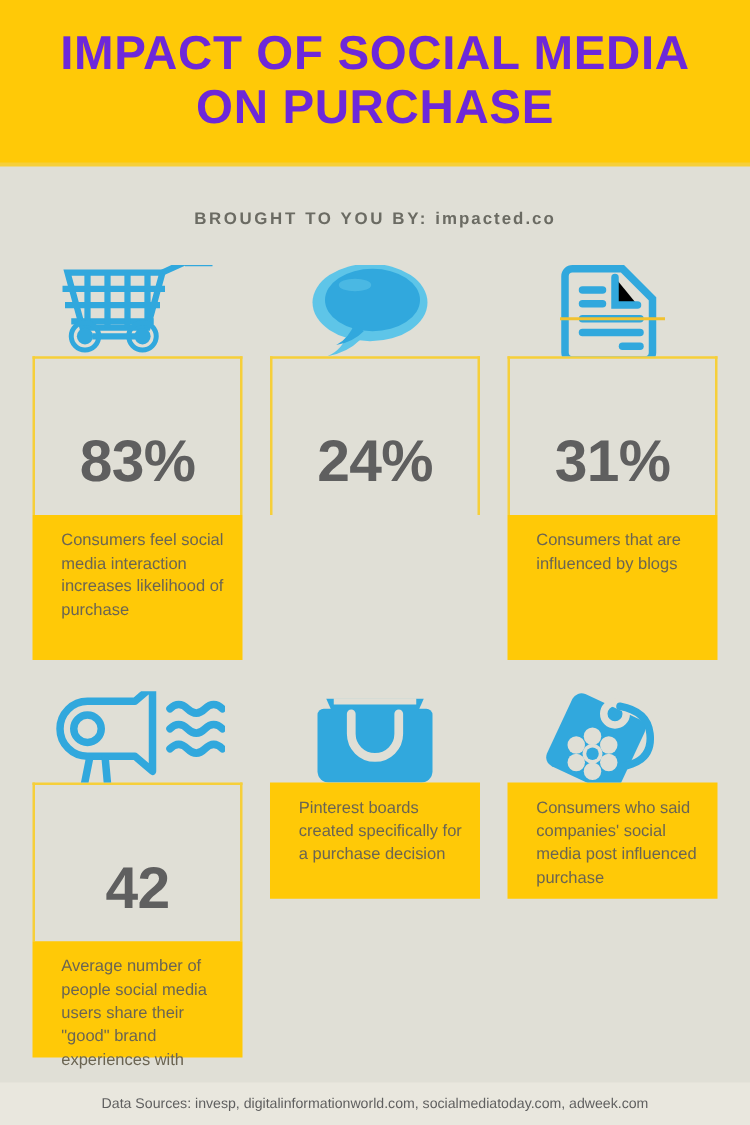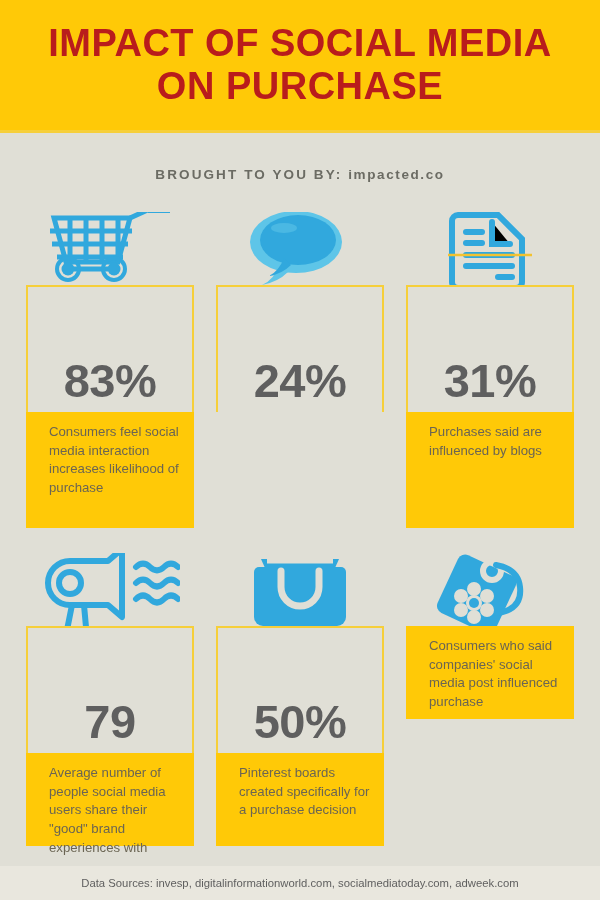--- a/index.html
+++ b/index.html
@@ -14,21 +14,21 @@
   
   .header-band {
     background:#ffc907;
     height:133px;
     display:flex;
     align-items:center;
     justify-content:center;
     border-bottom:3px solid #f6cf3a;
   }
   .title {
-    color:#b91c1c;
+    color:#6d28d9;
     font-size:38px;
     font-weight:bold;
     line-height:1.14;
     text-align:center;
     letter-spacing:0.5px;
     text-transform:uppercase;
     padding:0 30px;
   }
 
   .brought-by {
@@ -72,21 +72,21 @@
     align-items:flex-end;
     justify-content:center;
     position:relative;
     z-index:1;
   }
   .stat-num {
     color:#5f5f5f;
     font-size:47px;
     font-weight:bold;
     line-height:1;
-    padding-bottom:8px;
+    padding-bottom:20px;
     letter-spacing:-0.5px;
   }
 
   .caption {
     background:#ffc907;
     color:#6b6553;
     font-size:13.2px;
     line-height:1.42;
     padding:11px 12px 12px 23px;
     position:relative;
@@ -180,21 +180,21 @@
             <path d="M26 43 h46"></path>
             <path d="M26 54 h46"></path>
             <path d="M58 65 h14"></path>
           </g>
           <path d="M8 43 h84" stroke="#f2c230" stroke-width="2.5"></path>
         </svg>
       </div>
       <div class="stat-box">
         <div class="stat-num">31%</div>
       </div>
-      <div class="caption">Purchases said are influenced by blogs</div>
+      <div class="caption">Consumers that are influenced by blogs</div>
     </div>
 
   </div>
 
   <div class="row row-2">
 
     <div class="card">
       <div class="icon-well">
         <svg width="140" height="73" viewBox="0 0 140 73">
           <g fill="none" stroke="#31a8dd" stroke-width="6" stroke-linejoin="round">
@@ -203,36 +203,33 @@
             <path d="M32 52 l-6 30 M44 52 l2 22"></path>
           </g>
           <g fill="none" stroke="#31a8dd" stroke-width="6" stroke-linecap="round">
             <path d="M96 14 q7 -7 14 0 q7 7 14 0 q7 -7 14 0"></path>
             <path d="M96 30 q7 -7 14 0 q7 7 14 0 q7 -7 14 0"></path>
             <path d="M96 46 q7 -7 14 0 q7 7 14 0 q7 -7 14 0"></path>
           </g>
         </svg>
       </div>
       <div class="stat-box">
-        <div class="stat-num">79</div>
+        <div class="stat-num">42</div>
       </div>
       <div class="caption">Average number of people social media users share their "good" brand experiences with</div>
     </div>
 
     <div class="card">
       <div class="icon-well">
         <svg width="110" height="73" viewBox="0 0 110 73">
           <path d="M14 14 h82 a5 5 0 0 1 5 5 v45 a9 9 0 0 1 -9 9 h-74 a9 9 0 0 1 -9 -9 v-45 a5 5 0 0 1 5 -5 z" fill="#31a8dd"></path>
           <path d="M16 6 h78 l-4 9 h-70 z" fill="#31a8dd"></path>
           <path d="M22 8 h66" stroke="#e0dfd6" stroke-width="5" fill="none"></path>
           <path d="M36 18 v16 a19 19 0 0 0 38 0 v-16" fill="none" stroke="#e0dfd6" stroke-width="7" stroke-linecap="round"></path>
         </svg>
-      </div>
-      <div class="stat-box">
-        <div class="stat-num">50%</div>
       </div>
       <div class="caption">Pinterest boards created specifically for a purchase decision</div>
     </div>
 
     <div class="card">
       <div class="icon-well">
         <svg width="120" height="73" viewBox="0 0 120 73">
           <path d="M52 2 l34 34 a8 8 0 0 1 0 11 l-34 34 a8 8 0 0 1 -11 0 l-34 -34 a8 8 0 0 1 0 -11 l34 -34 a8 8 0 0 1 11 0 z" fill="#31a8dd" transform="rotate(-20 46 41)"></path>
           <circle cx="62" cy="18" r="9" fill="none" stroke="#e0dfd6" stroke-width="6"></circle>
           <path d="M66 12 q22 4 24 22 q2 18 -14 24 q-12 5 -18 -4" fill="none" stroke="#31a8dd" stroke-width="6" stroke-linecap="round"></path>

